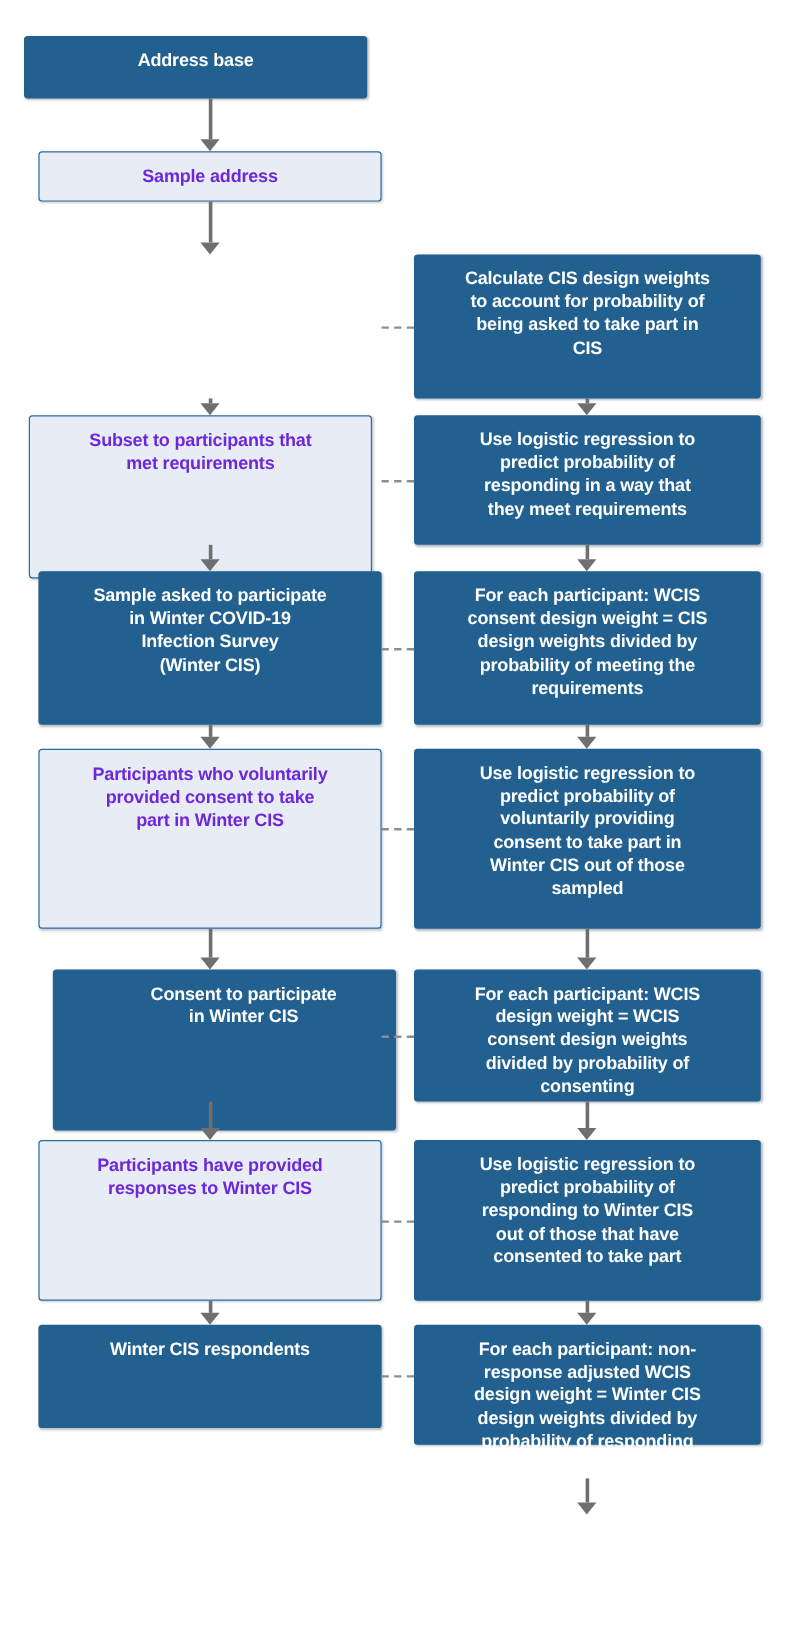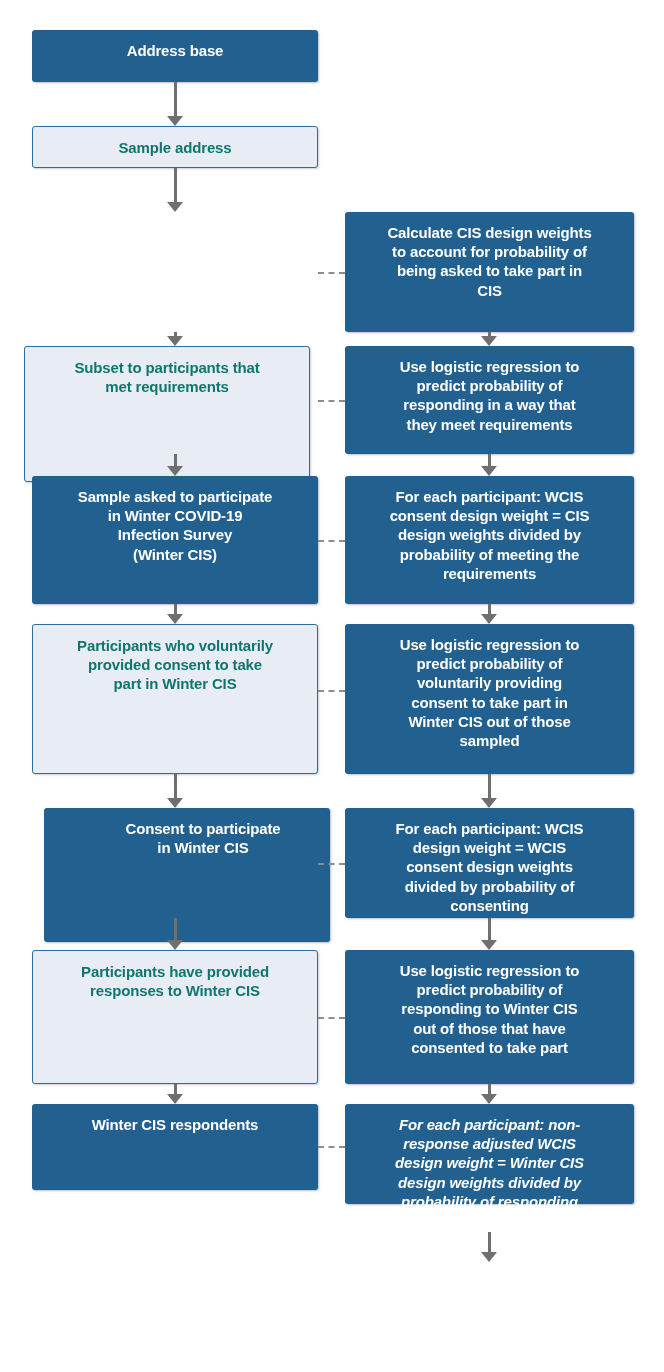--- a/index.html
+++ b/index.html
@@ -32,21 +32,21 @@
   }
 
   .node.filled {
     background: #21608f;
     color: #ffffff;
     box-shadow: 1px 1px 2px rgba(100,110,125,0.45);
   }
 
   .node.outline {
     background: #e8edf5;
-    color: #0f766e;
+    color: #6d28d9;
     border: 1.5px solid #2b6ca3;
     box-shadow: 1px 1px 2px rgba(120,130,145,0.40);
   }
 
   .node .txt {
     display: block;
     white-space: pre-line;
   }
 
   
@@ -76,21 +76,21 @@
     position: absolute;
     height: 0;
     border-top: 2.5px dashed #8d8d8d;
   }
 </style>
 </head>
 <body>
 
 <div class="canvas">
 
-  <div class="node filled" style="left:32px; top:30px; width:286px; height:52px;">
+  <div class="node filled" style="left:20px; top:30px; width:286px; height:52px;">
     <span class="txt">Address base</span>
   </div>
 
   <div class="node outline" style="left:32px; top:126px; width:286px; height:42px;">
     <span class="txt">Sample address</span>
   </div>
 
 
   <div class="node outline" style="left:24px; top:346px; width:286px; height:136px;">
     <span class="txt">Subset to participants that
@@ -164,21 +164,21 @@
   </div>
 
   <div class="node filled" style="left:345px; top:950px; width:289px; height:134px;">
     <span class="txt">Use logistic regression to
 predict probability of
 responding to Winter CIS
 out of those that have
 consented to take part</span>
   </div>
 
-  <div class="node filled" style="left:345px; top:1104px; width:289px; height:100px;font-style:italic;">
+  <div class="node filled" style="left:345px; top:1104px; width:289px; height:100px;">
     <span class="txt">For each participant: non-
 response adjusted WCIS
 design weight = Winter CIS
 design weights divided by
 probability of responding</span>
   </div>
 
 
   <div class="arrow" style="left:167px; top:82px; height:44px;">
     <div class="shaft" style="height:34px;"></div>

